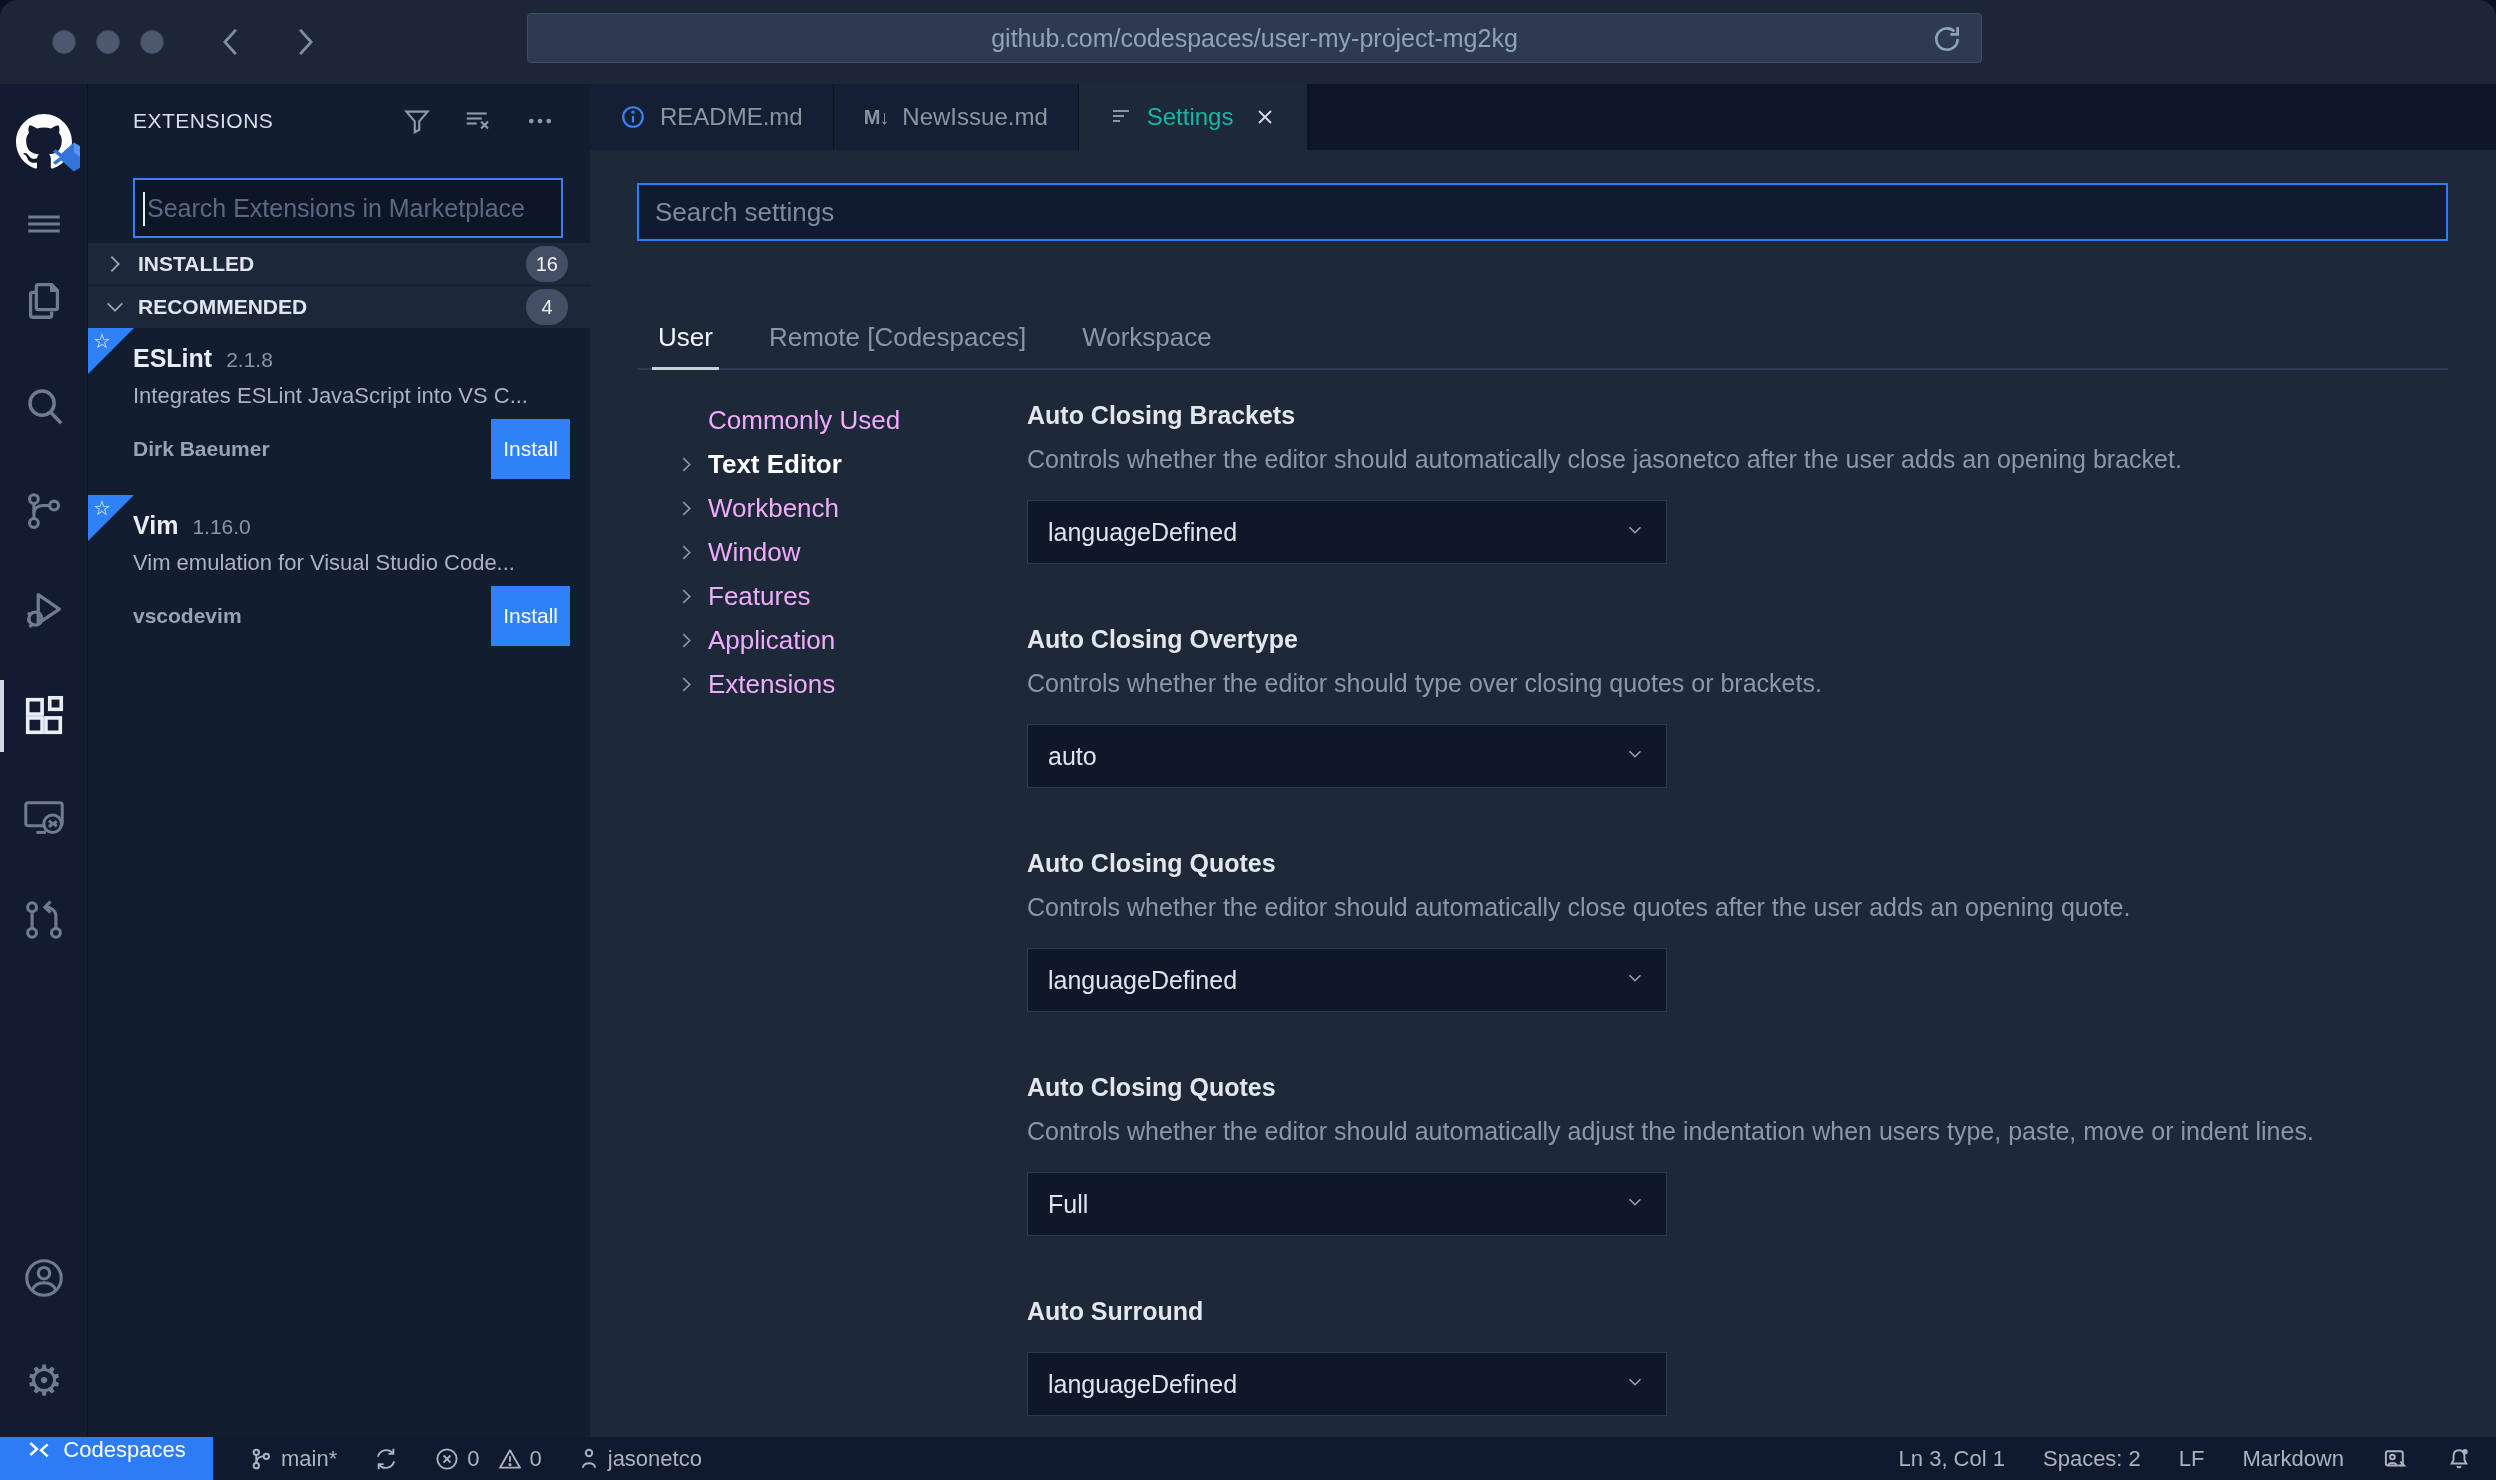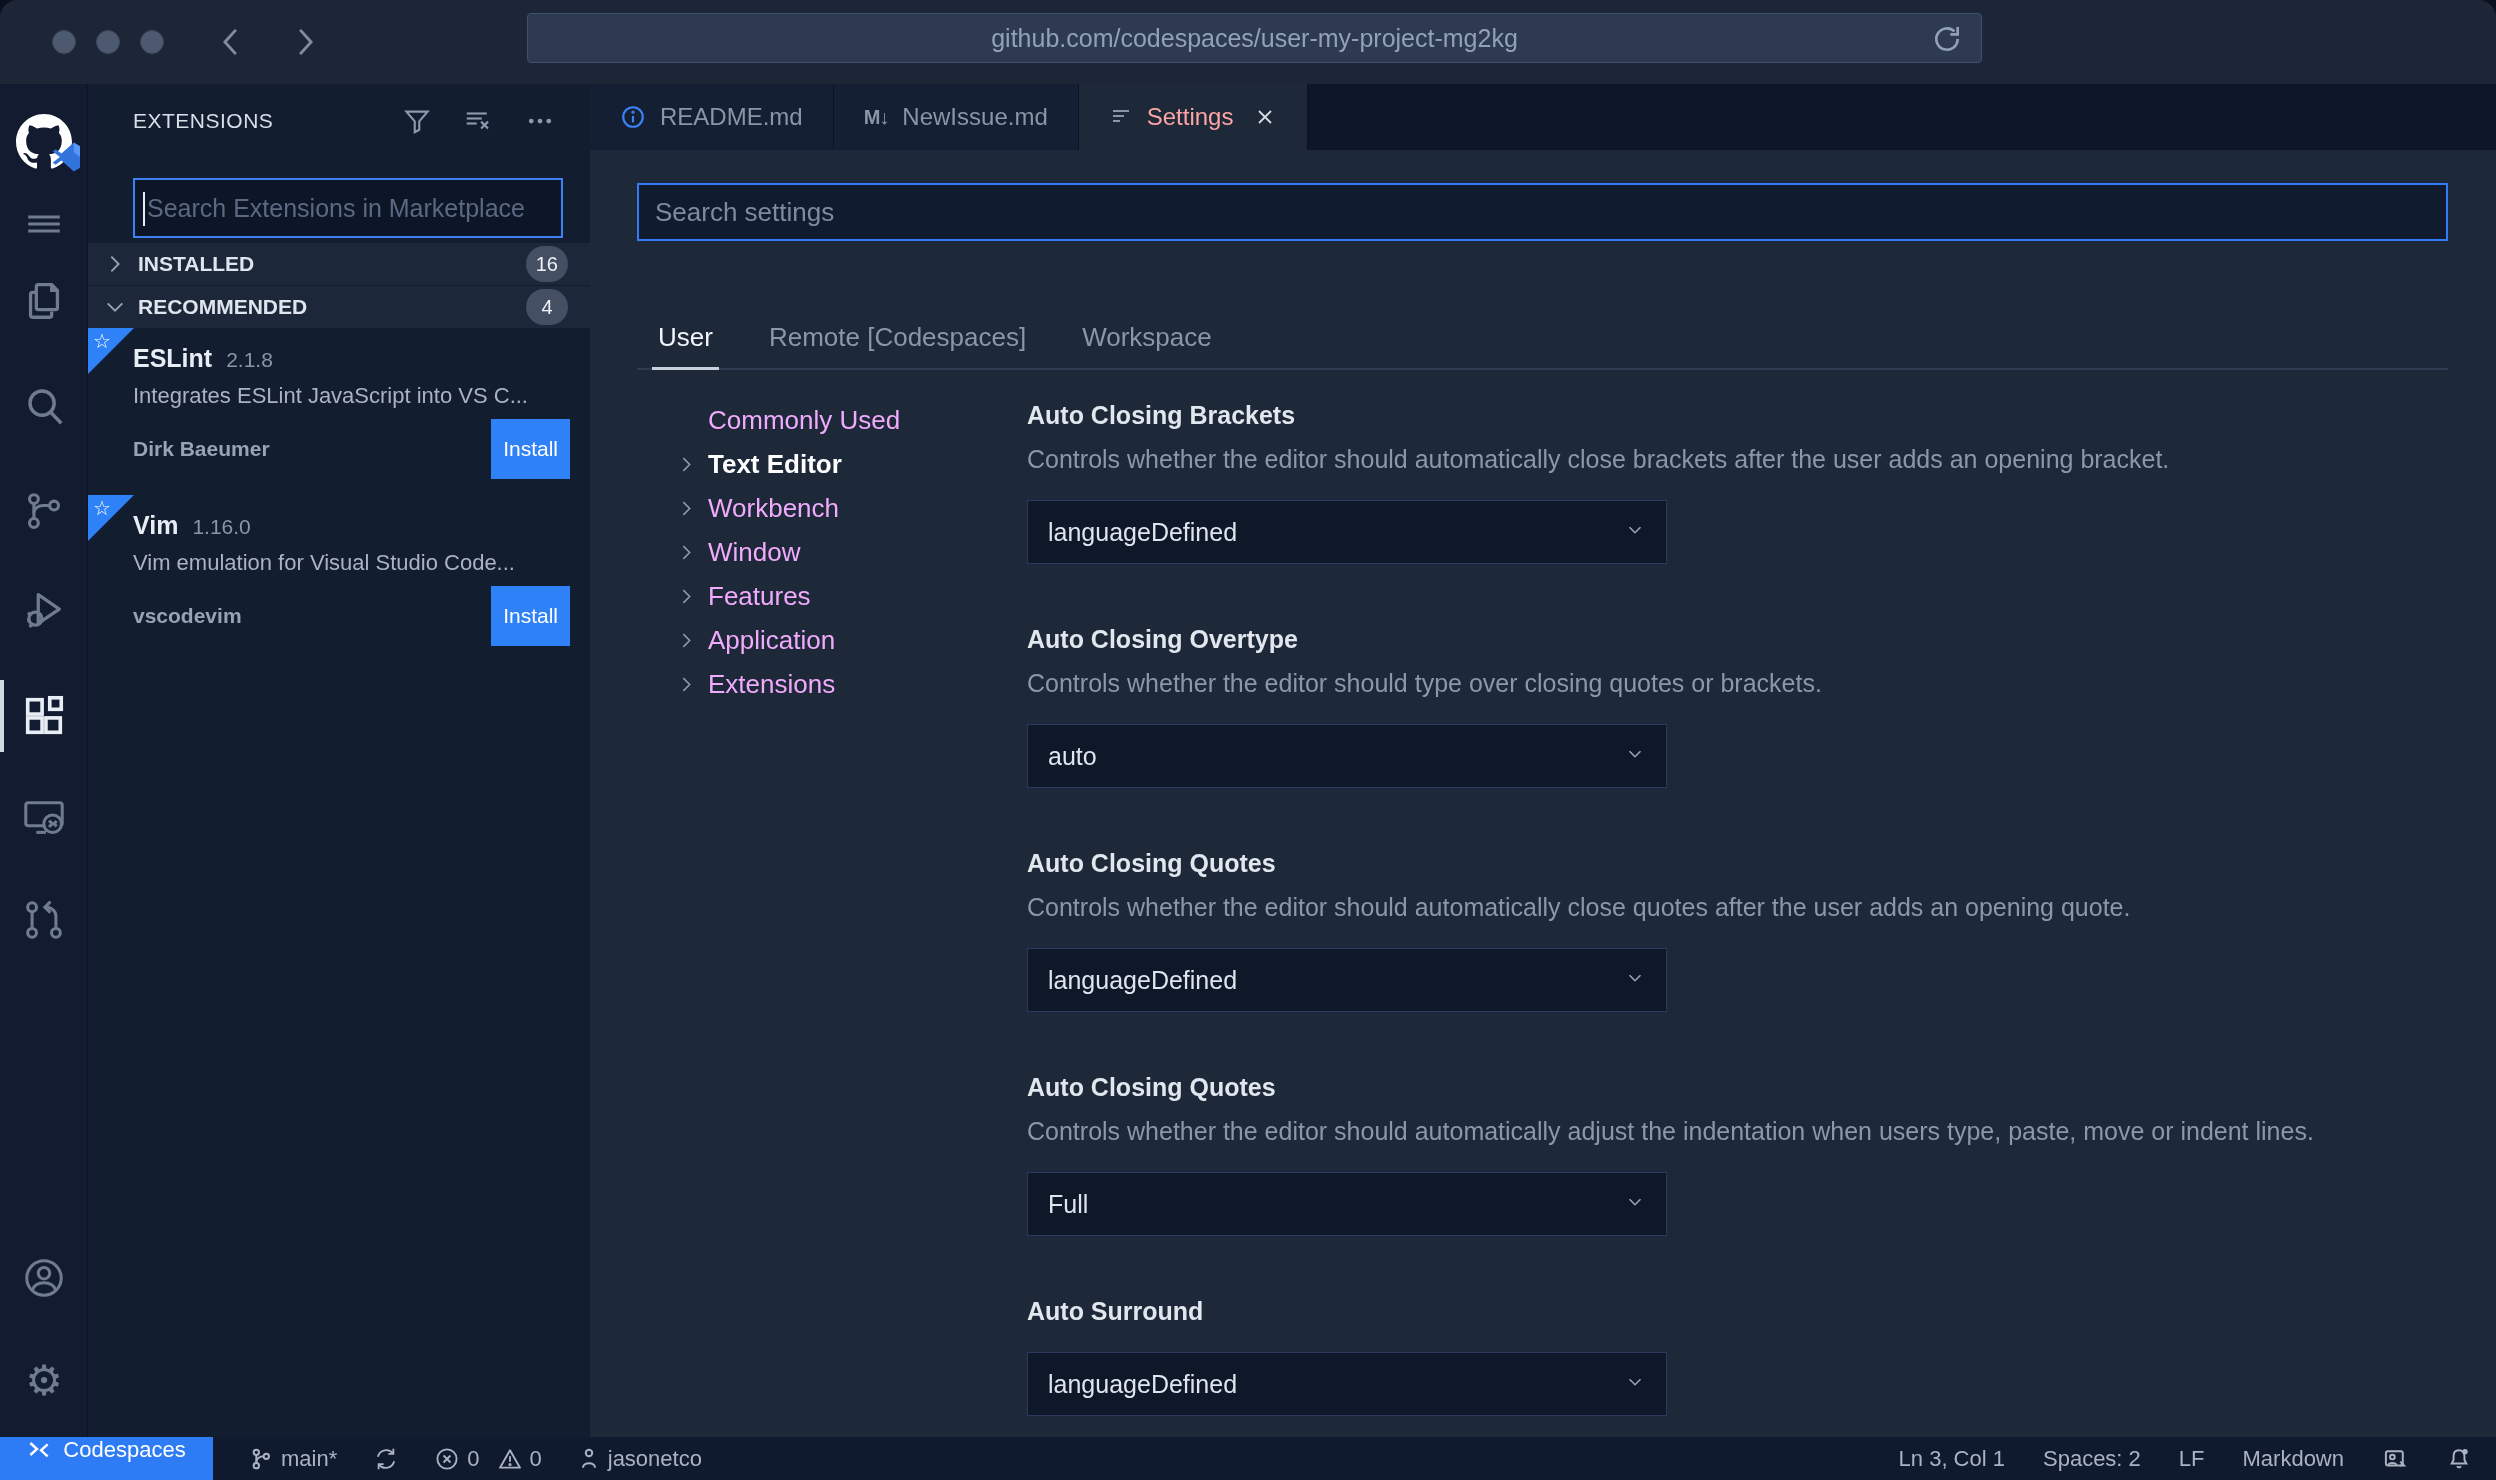--- a/index.html
+++ b/index.html
@@ -50,21 +50,21 @@
   .ext-name{color:#e8edf4;font-weight:bold;font-size:25px;}
   .ext-version{color:#8a96a8;font-size:21px;}
   .ext-desc{margin-top:10px;color:#aab3c1;font-size:22px;white-space:nowrap;overflow:hidden;}
   .ext-foot{margin-top:10px;display:flex;align-items:center;}
   .ext-pub{flex:1;color:#98a3b4;font-weight:bold;font-size:21px;}
   .install-btn{background:#2f81f7;color:#fff;font-size:21px;padding:18px 12px;border:0;font-family:inherit;}
   
   .editor{position:absolute;top:84px;left:590px;width:1906px;height:1353px;background:#1d2839;overflow:hidden;}
   .tabstrip{position:absolute;top:0;left:0;right:0;height:66px;background:#0d1727;display:flex;}
   .tab{display:flex;align-items:center;gap:14px;padding:0 30px;background:#141f33;border-right:1px solid #0b1424;color:#8a95a6;font-size:24px;}
-  .tab.active{background:#1d2839;color:#fca5a5;}
+  .tab.active{background:#1d2839;color:#14b8a6;}
   .tab .close{margin-left:6px;color:#d7dde6;}
   .md-glyph{font-weight:bold;font-size:20px;color:#8a95a6;letter-spacing:-1px;}
   .s-search{position:absolute;left:47px;top:99px;width:1811px;height:58px;border:2px solid #2f7df6;background:#111b30;display:flex;align-items:center;}
   .s-search input{width:100%;background:transparent;border:0;outline:none;color:#c9d2de;font-size:26px;padding-left:16px;font-family:inherit;}
   .s-search input::placeholder{color:#7e8b9f;}
   .scope-row{position:absolute;left:47px;top:238px;width:1811px;height:48px;border-bottom:2px solid #2e3b52;display:flex;gap:44px;padding-left:15px;}
   .scope-tab{font-size:26px;color:#8a96a9;padding:0 6px;display:flex;align-items:flex-start;}
   .scope-tab.active{color:#f2f5f9;border-bottom:3px solid #c8d1dc;margin-bottom:-2px;}
   .s-content{position:absolute;left:0;top:288px;right:0;bottom:0;display:flex;}
   .toc{width:390px;padding:26px 0 0 87px;}
@@ -392,21 +392,21 @@
                 <polyline points="8,4 16,12 8,20"></polyline>
               </svg>
             </span>
           <span>Extensions</span>
         </div>
       </div>
 
       <div class="settings-col">
         <div class="setting">
           <div class="setting-title">Auto Closing Brackets</div>
-          <div class="setting-desc">Controls whether the editor should automatically close brackets after the user adds an opening bracket.</div>
+          <div class="setting-desc">Controls whether the editor should automatically close jasonetco after the user adds an opening bracket.</div>
           <div class="select">
             <span class="val">languageDefined</span>
             <span class="chev"><svg width="22" height="22" viewBox="0 0 24 24" fill="none" stroke="currentColor" stroke-width="1.7">
                   <polyline points="6,9 12,15 18,9"></polyline>
                 </svg></span>
           </div>
         </div>
         <div class="setting">
           <div class="setting-title">Auto Closing Overtype</div>
           <div class="setting-desc">Controls whether the editor should type over closing quotes or brackets.</div>

